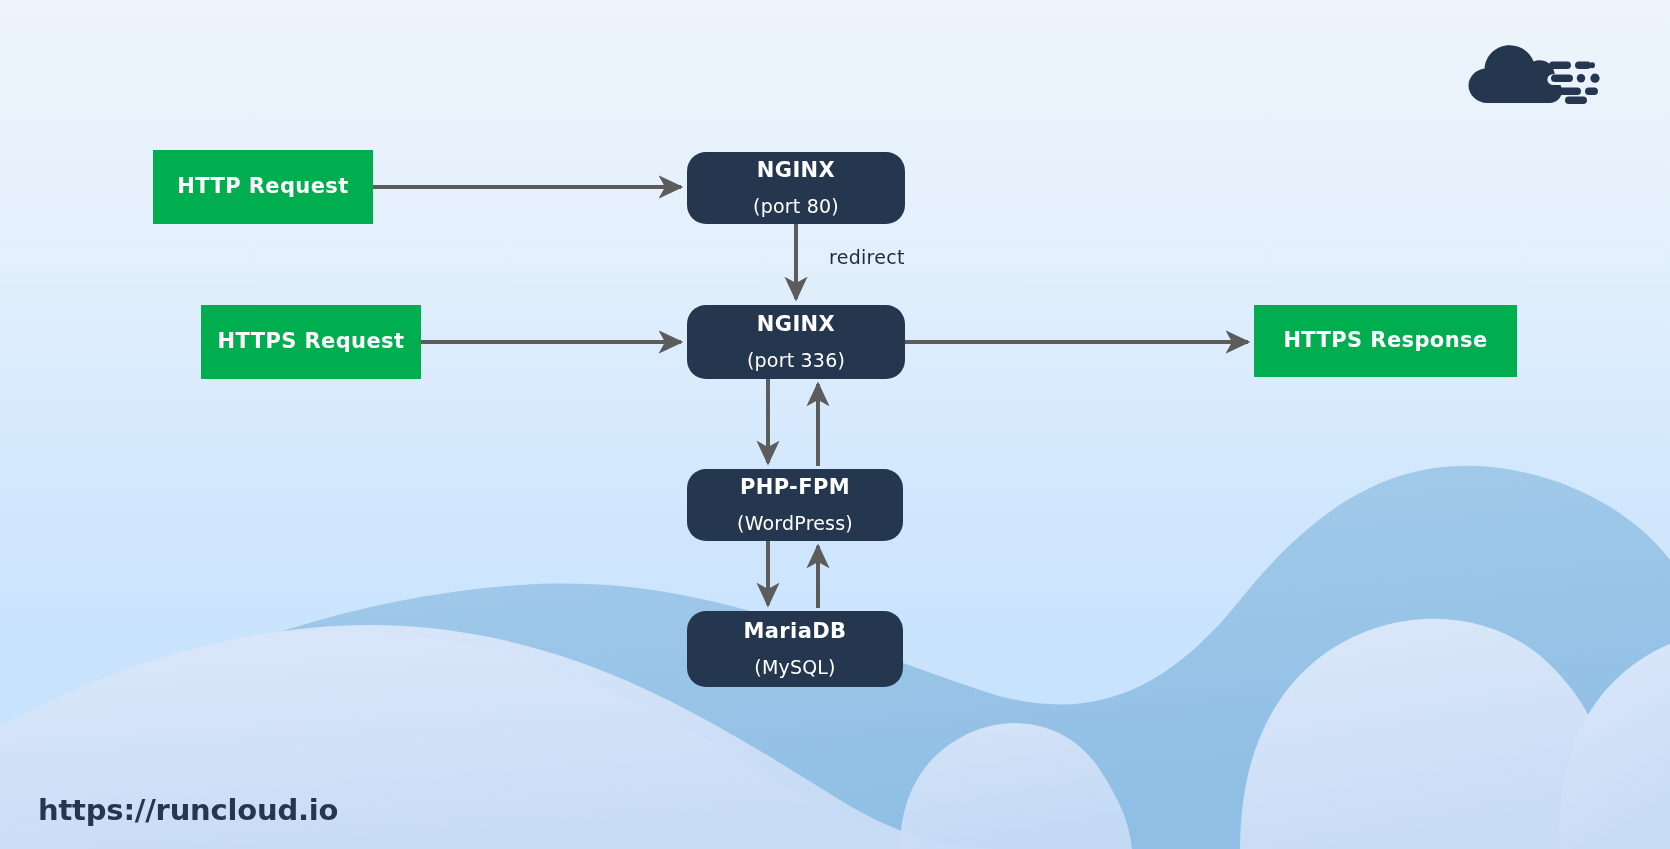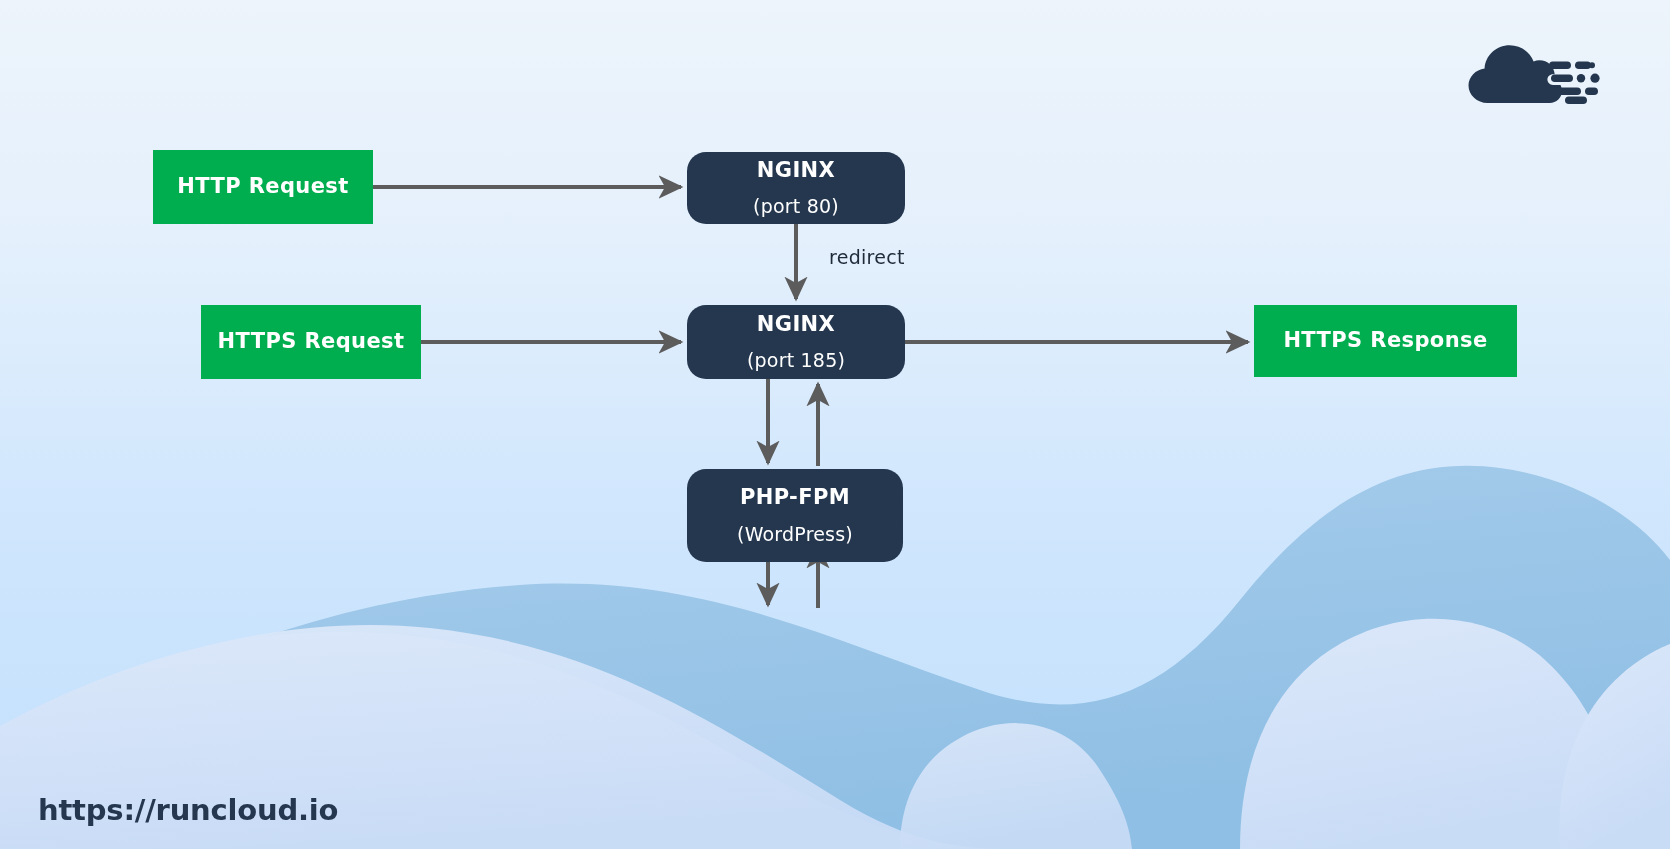--- a/index.html
+++ b/index.html
@@ -56,21 +56,21 @@
   }
   .node.green .title {
     font-weight: 600;
     font-size: 21px;
   }
   
   #node-http-request   { left:153px;  top:150px; width:220px; height:74px; }
   #node-https-request  { left:153px;  top:305px; width:220px; height:74px;margin-left:48px; }
   #node-nginx-80       { left:687px;  top:152px; width:218px; height:72px; }
   #node-nginx-443      { left:687px;  top:305px; width:218px; height:74px; }
-  #node-php-fpm        { left:687px;  top:469px; width:216px; height:93px; }
+  #node-php-fpm        { left:687px;  top:469px; width:216px; height:72px; }
   #node-mariadb        { left:687px;  top:611px; width:216px; height:76px; }
   #node-https-response { left:1254px; top:305px; width:263px; height:72px; }
 
   
   #connectors {
     position: absolute;
     inset: 0;
     width: 1670px;
     height: 849px;
     pointer-events: none;
@@ -171,28 +171,32 @@
     <span class="title">HTTPS Request</span>
   </div>
 
   <div class="node navy" id="node-nginx-80">
     <span class="title">NGINX</span>
     <span class="sub">(port 80)</span>
   </div>
 
   <div class="node navy" id="node-nginx-443">
     <span class="title">NGINX</span>
-    <span class="sub">(port 185)</span>
+    <span class="sub">(port 336)</span>
   </div>
 
   <div class="node navy" id="node-php-fpm">
     <span class="title">PHP-FPM</span>
     <span class="sub">(WordPress)</span>
   </div>
 
+  <div class="node navy" id="node-mariadb">
+    <span class="title">MariaDB</span>
+    <span class="sub">(MySQL)</span>
+  </div>
 
   <div class="node green" id="node-https-response">
     <span class="title">HTTPS Response</span>
   </div>
 
   <div class="edge-label" id="label-redirect">redirect</div>
 
   <svg id="brand-logo" viewBox="0 0 135 66">
     <g fill="#24374f">
 

